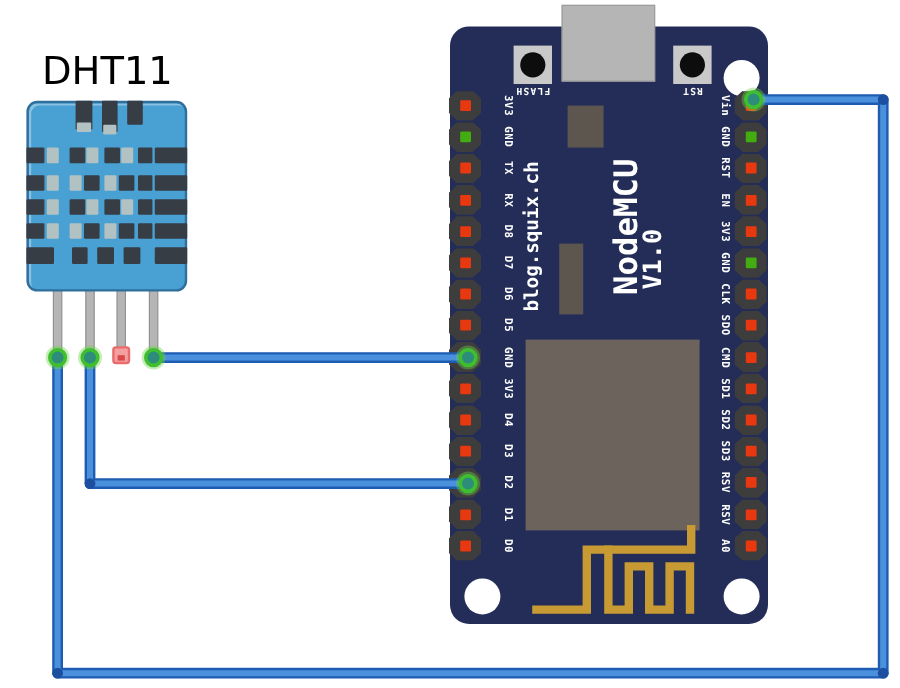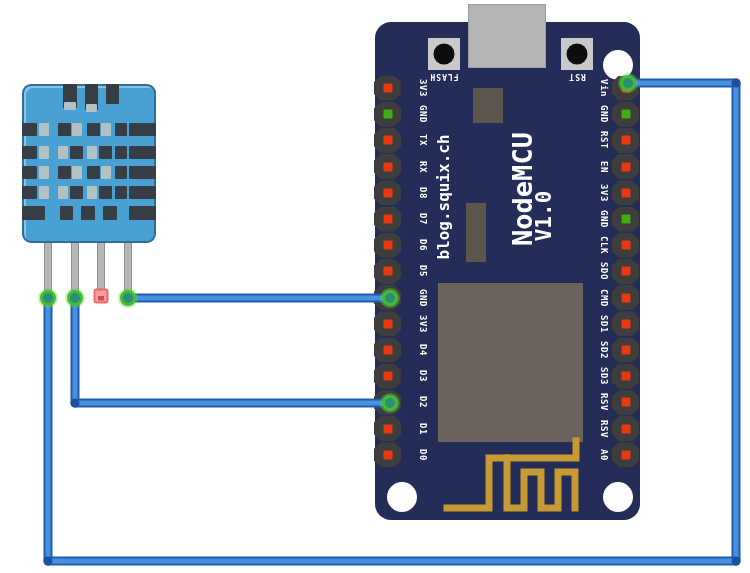--- a/index.html
+++ b/index.html
@@ -38,20 +38,21 @@
   .pinlabel { position:absolute; color:#fff; font-size:9px; font-weight:bold; white-space:nowrap;
               transform:translate(-50%,-50%) rotate(90deg); letter-spacing:0.5px; }
 
   #overlay { position:absolute; left:0; top:0; width:750px; height:573px; z-index:6; }
 </style>
 </head>
 <body>
 
 <div id="stage">
 
+  <div class="dht-title">DHT11</div>
   <div id="dht-legs">
       <div class="dht-leg" style="left: 44px; top: 241px; height: 58px; background: rgb(181, 181, 181);"></div>
       <div class="dht-leg" style="left: 71px; top: 241px; height: 58px; background: rgb(181, 181, 181);"></div>
       <div class="dht-leg" style="left: 97px; top: 241px; height: 50px; background: rgb(181, 181, 181);"></div>
       <div class="dht-leg" style="left: 124px; top: 241px; height: 58px; background: rgb(181, 181, 181);"></div>
     </div>
   <div class="dht-body" id="dht-body">
       <div class="dht-cell" style="left: 39px; top: -2px; width: 14px; height: 24px; background: rgb(54, 61, 69);"></div>
       <div class="dht-cell" style="left: 40px; top: 16px; width: 12px; height: 8px; background: rgb(178, 193, 194);"></div>
       <div class="dht-cell" style="left: 61px; top: -2px; width: 13px; height: 26px; background: rgb(54, 61, 69);"></div>

